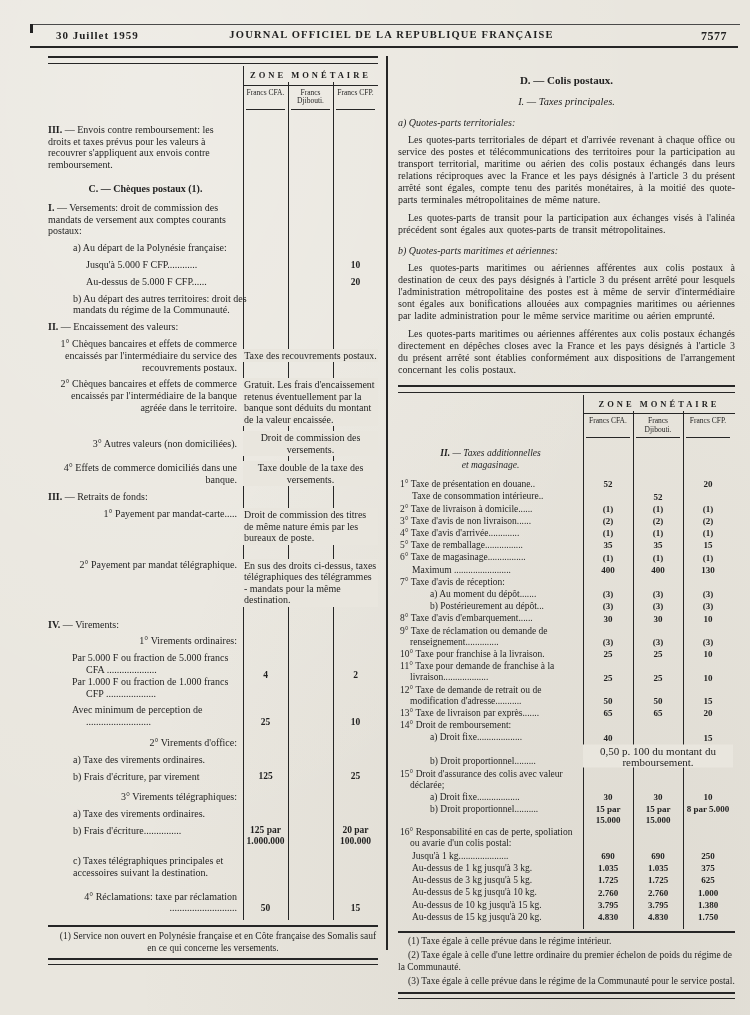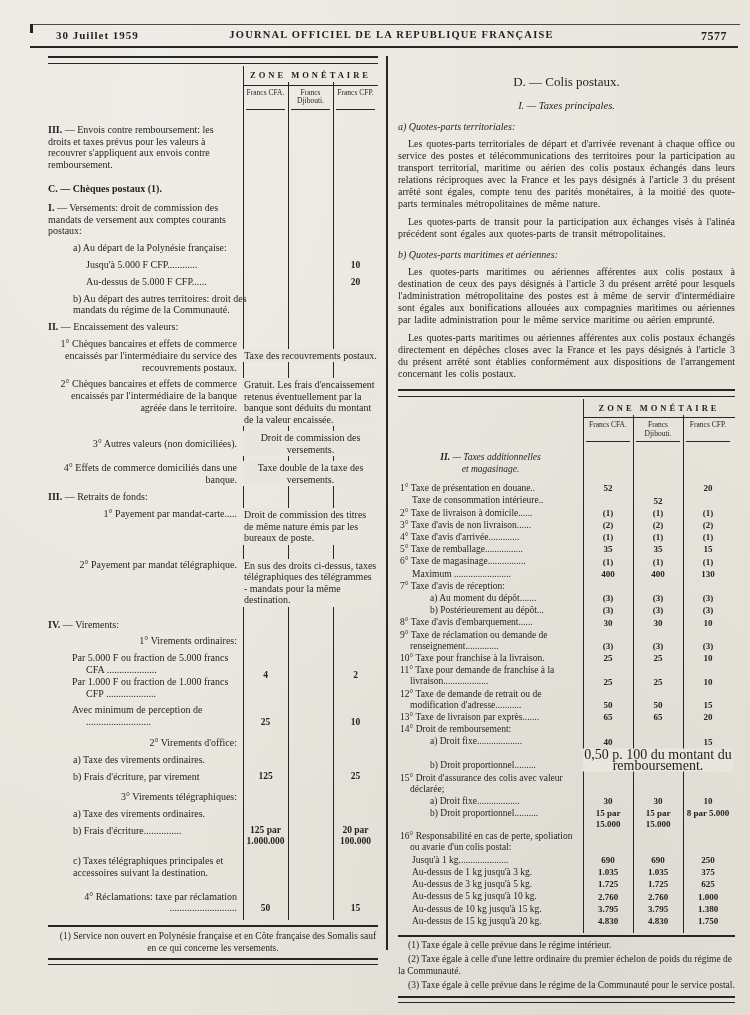--- a/index.html
+++ b/index.html
@@ -42,50 +42,50 @@
   .ltbody{position:relative;font-size:10px;line-height:11.8px;}
   .vline{position:absolute;width:1px;background:var(--rule);top:0;bottom:0;z-index:1;}
   .vline.v23{top:16px;}
   .ltbody .zwrap{margin-left:195px;width:135px;}
   .ltbody .zcell{width:45px;}
   .lblock{margin:5px 0;width:195px;box-sizing:border-box;padding-right:6px;}
   .sec b{font-weight:bold;}
   .itm{margin-left:0;padding-left:4px;text-indent:-4px;text-align:right;}
   .sub{margin-left:25px;}
   .subsub{margin-left:38px;padding-left:14px;text-indent:-14px;}
-  .c-head{font-weight:bold;margin:12px 0 7px;padding-right:0;}
+  .c-head{text-align:center;font-weight:bold;margin:12px 0 7px;padding-right:0;}
   .lrow{display:flex;align-items:flex-end;margin:5px 0;}
   .lrow.vcenter{align-items:center;}
   .lrow.vtop{align-items:flex-start;}
   .lstub{width:195px;box-sizing:border-box;padding-right:6px;}
   .lval{width:45px;text-align:center;font-weight:bold;font-size:9.5px;line-height:11px;position:relative;z-index:2;}
   .lspan{width:135px;box-sizing:border-box;position:relative;z-index:2;background:var(--paper);
          text-align:center;font-size:10px;line-height:11.5px;align-self:center;padding:1px 1px;}
   .lspan.left{text-align:left;align-self:flex-start;}
   .footnote{font-size:9.5px;line-height:11.5px;margin:4px 0 0;text-indent:10px;text-align:center;}
   
-  .r-head{text-align:center;font-weight:normal;font-size:13px;margin:8px 0 10px;}
+  .r-head{text-align:center;font-weight:bold;font-size:11px;margin:8px 0 10px;}
   .r-subhead{text-align:center;font-style:italic;font-size:10.5px;margin:0 0 10px;}
   .r-alpha{font-style:italic;font-size:10px;margin:0 0 6px;}
   .rp{font-size:10px;line-height:12px;text-align:justify;text-indent:10px;margin:0 0 6px;word-spacing:1px;}
   
   .rtbody{position:relative;font-size:9.5px;line-height:11.2px;}
   .rtbody .zwrap{margin-left:185px;width:152px;}
   .rtbody .zcell{width:50px;}
   .rt-heading{width:185px;text-align:center;font-style:italic;margin:10px 0 8px;line-height:11.5px;}
   .rt-heading b{font-style:italic;}
   .trow{display:flex;align-items:flex-end;position:relative;margin:1px 0;}
   .tstub{width:185px;box-sizing:border-box;padding-right:4px;}
   .tstub span{display:block;padding-left:12px;text-indent:-10px;}
   .trow.ind1 .tstub span{padding-left:42px;text-indent:-10px;}
   .trow.ind2 .tstub span{padding-left:24px;text-indent:-10px;}
   .tv{width:50px;text-align:center;font-weight:bold;font-size:9px;line-height:11px;position:relative;z-index:2;}
   .trow.vtop{align-items:flex-start;}
   .tspan{position:absolute;left:185px;width:150px;top:50%;transform:translateY(-50%);
-         background:var(--paper);z-index:2;text-align:center;font-size:14px;line-height:10.5px;padding:1px 0;}
+         background:var(--paper);z-index:2;text-align:center;font-size:11px;line-height:10.5px;padding:1px 0;}
   .tspan:empty{display:none;}
   .trow.h2{min-height:23px;}
   .rfoot{font-size:9.5px;line-height:11.5px;margin:3px 0 0;text-indent:10px;}
 </style>
 </head>
 <body>
 
 <div id="page">
   <div class="top-edge"></div>
   <div class="corner-tick"></div>

